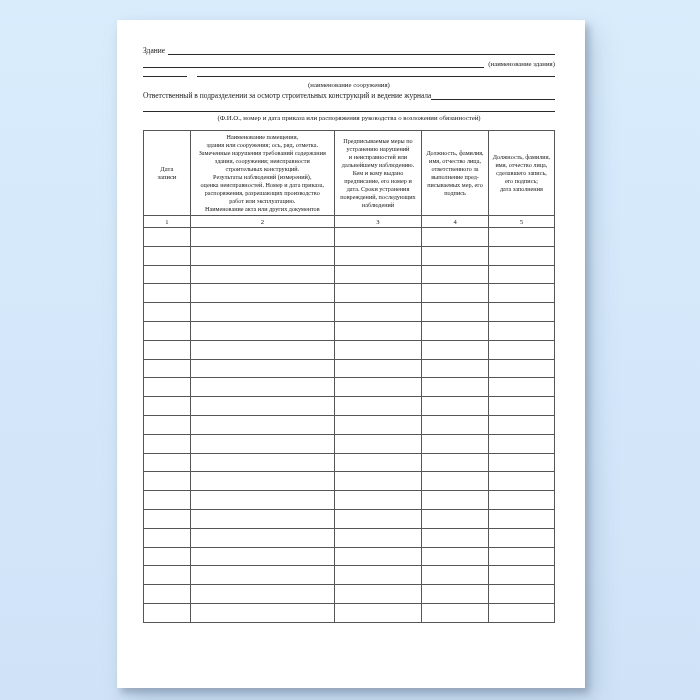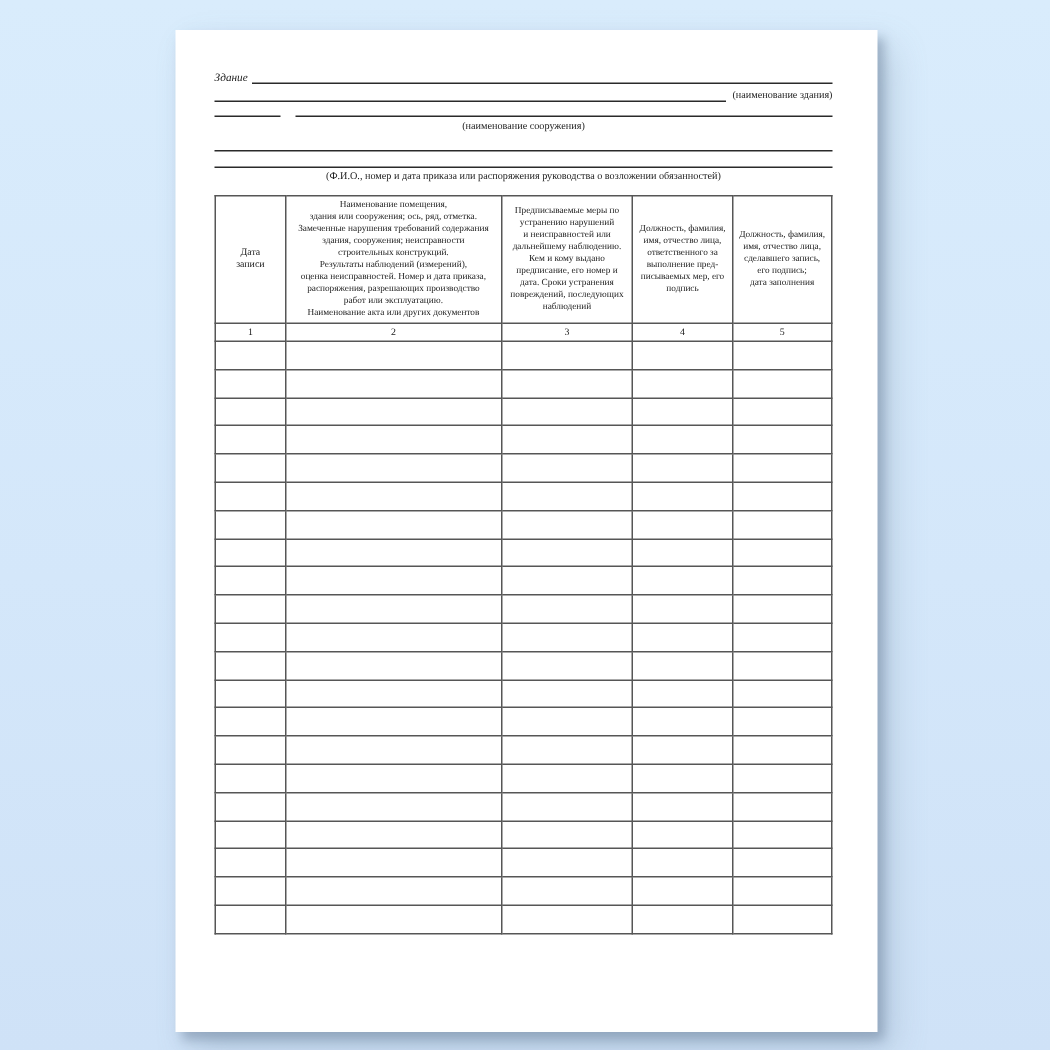--- a/index.html
+++ b/index.html
@@ -17,26 +17,25 @@
     background: #ffffff;
     box-shadow: 4px 5px 7px rgba(110,130,155,0.50), 10px 12px 22px rgba(120,145,170,0.30);
     color: #1a1a1a;
   }
   .sheet-inner {
     padding: 26px 30px 0 26px;
   }
   
   .form-row {
     display: flex;
-    align-items: center;
+    align-items: flex-start;
     height: 11px;
     font-size: 7.5px;
     line-height: 9px;
     white-space: nowrap;
-    font-style: italic;
   }
   .fill-line {
     flex: 1 1 auto;
     border-bottom: 1px solid #2a2a2a;
     height: 9px;
   }
   .fill-line.short { flex: 0 0 44px; margin-right: 10px; }
   .caption {
     font-size: 6.8px;
     line-height: 8px;
@@ -106,20 +105,21 @@
     </div>
 
 
     <div class="form-row">
       <span class="fill-line short"></span>
       <span class="fill-line"></span>
     </div>
     <div class="caption-center" style="margin-top:2px;">(наименование сооружения)</div>
 
     <div class="form-row" style="margin-top:1px;">
+      <span>Ответственный в подразделении за осмотр строительных конструкций и ведение журнала</span>
       <span class="fill-line"></span>
     </div>
     <div class="caption-row" style="height:10px;">
       <span class="fill-line"></span>
     </div>
     <div class="caption-center" style="margin-top:2px;">(Ф.И.О., номер и дата приказа или распоряжения руководства о возложении обязанностей)</div>
 
     <table class="journal">
       <colgroup>
         <col style="width:11.4%">

